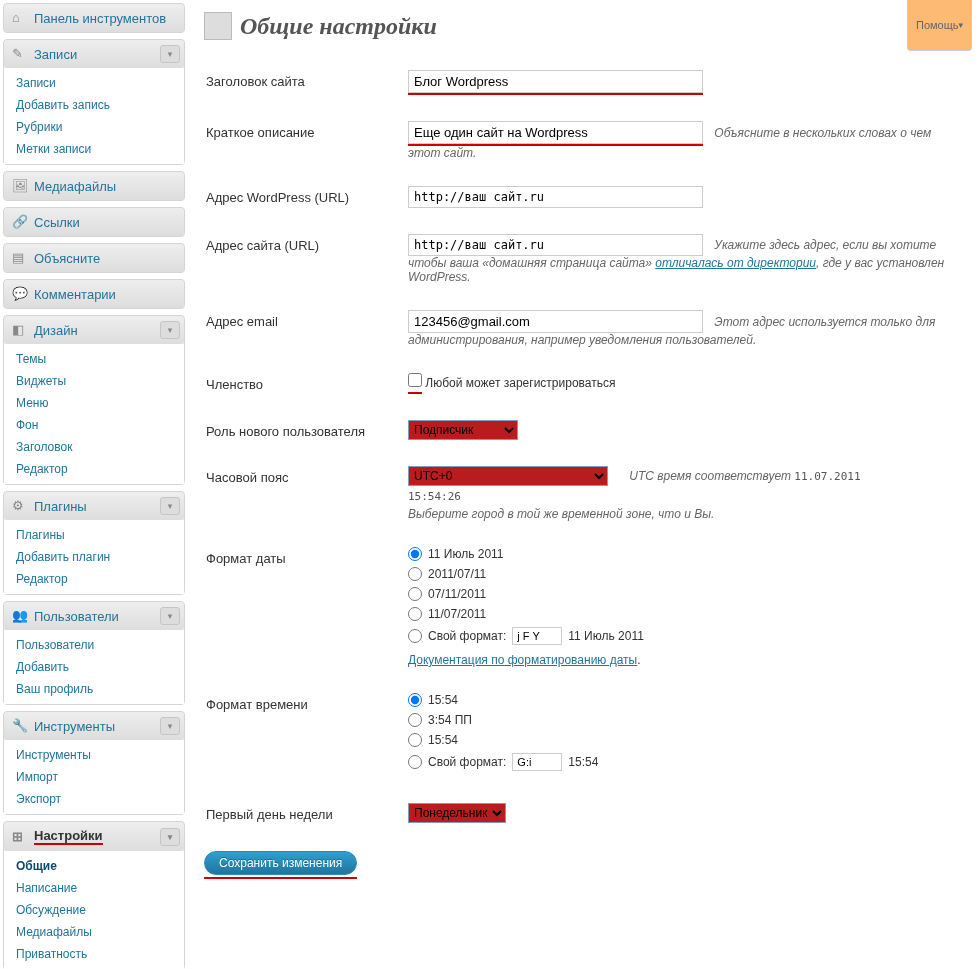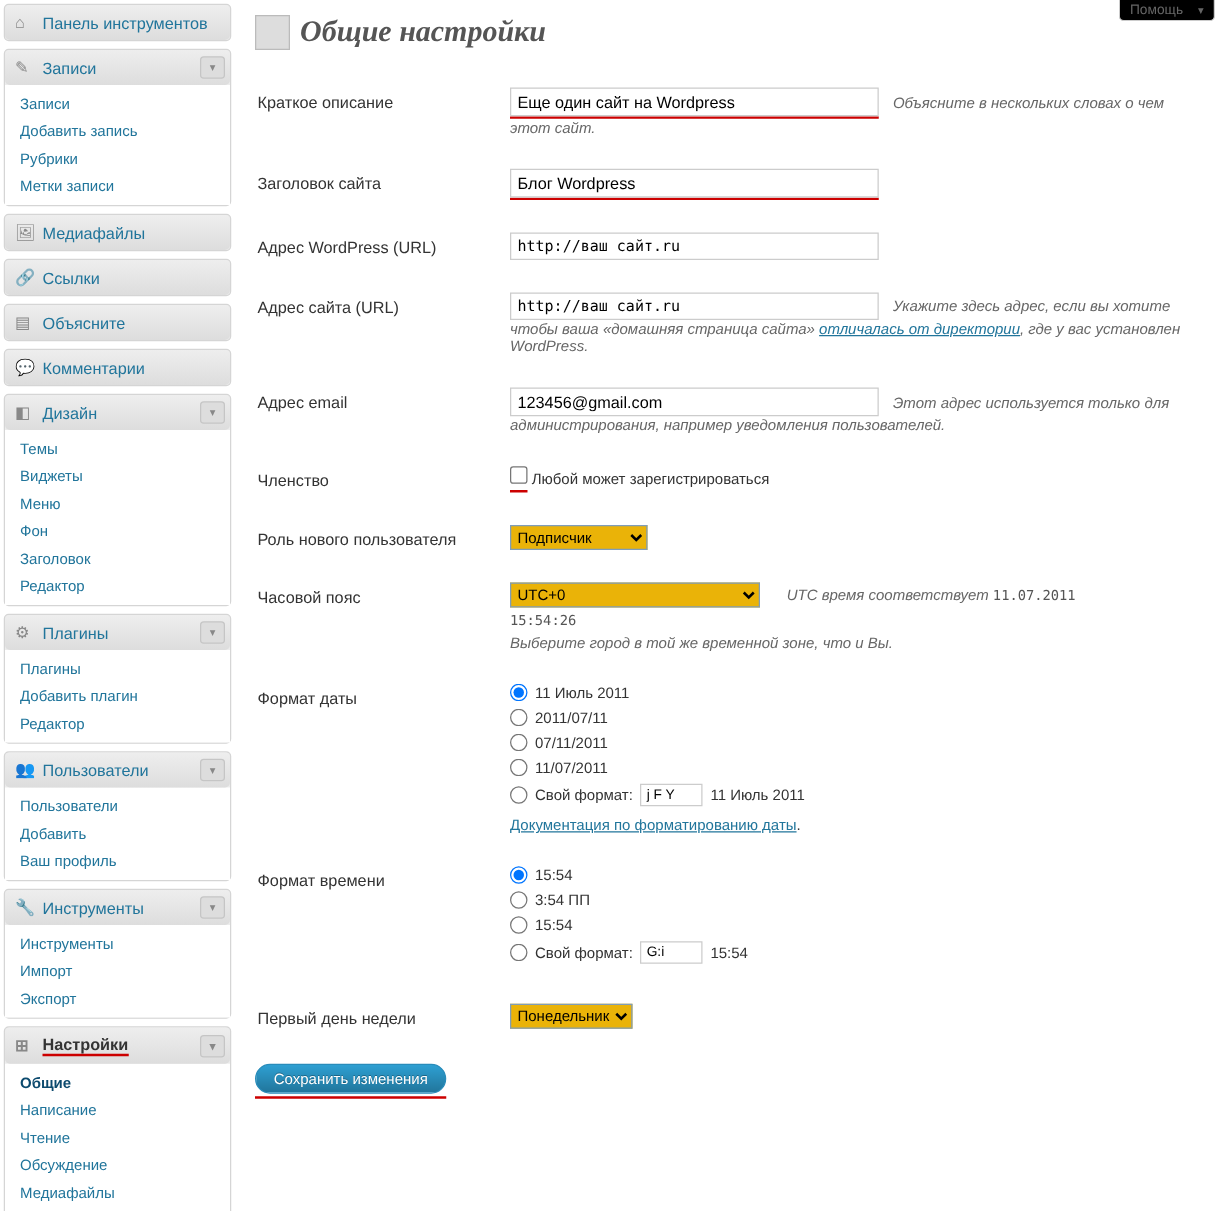--- a/index.html
+++ b/index.html
@@ -9,32 +9,32 @@
 .menu-section { border: 1px solid #d5d5d5; border-radius: 4px; margin-bottom: 6px; background: #ececec; }
 .menu-top { display: flex; align-items: center; padding: 6px 8px; background: linear-gradient(#eee, #ddd); color: #21759b; cursor: pointer; font-size: 13px; border-radius: 4px; position: relative; }
 .menu-top.current { font-weight: bold; color: #333; }
 .menu-top .icon { width: 16px; height: 16px; margin-right: 6px; display: inline-block; color: #888; }
 .menu-top .arrow { position: absolute; right: 4px; width: 20px; height: 18px; background: #ddd; border: 1px solid #c5c5c5; border-radius: 3px; display: flex; align-items: center; justify-content: center; font-size: 9px; color: #888; }
 .submenu { background: #fff; padding: 4px 0; }
 .submenu li { list-style: none; padding: 4px 12px; color: #21759b; cursor: pointer; font-size: 12px; }
 .submenu li.current { font-weight: bold; color: #0c4a6e; }
 .underline-red { border-bottom: 2px solid #c00; display: inline-block; }
 .content { flex: 1; padding: 8px 16px; position: relative; }
-.help-tab { position: absolute; top: 0; right: 8px; background: #000000; border: 1px solid #ccc; border-top: none; border-radius: 0 0 4px 4px; padding: 2px 8px; font-size: 11px; color: #666; cursor: pointer; display: flex; align-items: center; gap: 12px; }
+.help-tab { position: absolute; top: 0; right: 8px; background: #fdba74; border: 1px solid #ccc; border-top: none; border-radius: 0 0 4px 4px; padding: 19px 8px; font-size: 11px; color: #666; cursor: pointer; display: flex; align-items: center; gap: 0; }
 h2 { font-family: Georgia, serif; font-style: italic; font-weight: bold; font-size: 24px; color: #555; margin: 4px 0 20px 0; display: flex; align-items: center; gap: 8px; }
 h2 .title-icon { width: 28px; height: 28px; background: #ddd; border: 1px solid #bbb; display: inline-block; }
 .form-table { width: 100%; }
 .form-table th { text-align: left; vertical-align: top; padding: 12px 10px 12px 0; width: 200px; font-weight: normal; font-size: 13px; color: #333; }
 .form-table td { padding: 8px 0 16px 0; vertical-align: top; font-size: 12px; }
 input[type=text] { border: 1px solid #ccc; padding: 3px 5px; font-size: 13px; width: 295px; background: #fff; }
 input.code { font-family: monospace; font-size: 12px; }
 .description { color: #666; font-style: italic; font-size: 12px; margin-left: 8px; }
 .description-block { color: #666; font-style: italic; font-size: 12px; display: block; margin-top: 4px; }
 .link { color: #21759b; text-decoration: underline; cursor: pointer; }
-select { border: 1px solid #7f9db9; background: #eab308; padding: 1px; font-size: 12px; }
+select { border: 1px solid #7f9db9; background: #b91c1c; padding: 1px; font-size: 12px; }
 .radio-row { margin-bottom: 6px; display: flex; align-items: center; gap: 6px; }
 input[type=radio] { width: 14px; height: 14px; }
 input[type=checkbox] { width: 14px; height: 14px; }
 .radio-row input[type=text] { width: 50px; padding: 2px 4px; font-size: 11px; }
 .button-primary { background: linear-gradient(#2e9fd2, #21759b); color: #fff; border: 1px solid #298cba; border-radius: 12px; padding: 4px 14px; font-size: 12px; cursor: pointer; font-weight: normal; text-shadow: 0 -1px 0 rgba(0,0,0,0.3); }
 .save-underline { border-bottom: 2px solid #c00; display: inline-block; padding-bottom: 2px; margin-top: 10px; }
 .input-underline { border-bottom: 2px solid #c00; display: inline-block; }
 .tiny-code { font-family: monospace; font-size: 11px; color: #555; }
 </style>
 </head>
@@ -146,21 +146,20 @@
 
     <div class="menu-section">
       <div class="menu-top current">
         <span class="icon">⊞</span>
         <span class="underline-red">Настройки</span>
         <span class="arrow">▾</span>
       </div>
       <ul class="submenu">
         <li class="current">Общие</li>
         <li>Написание</li>
-        <li>Чтение</li>
         <li>Обсуждение</li>
         <li>Медиафайлы</li>
         <li>Приватность</li>
 
       </ul>
     </div>
 
   </div>
 
   <div class="content">
@@ -170,34 +169,34 @@
     </div>
 
     <h2>
       <span class="title-icon"></span>
       <span>Общие настройки</span>
     </h2>
 
     <table class="form-table">
       <tbody>
           <tr>
+        <th>Заголовок сайта</th>
+        <td>
+          <span class="input-underline">
+            <input type="text" value="Блог Wordpress" style="">
+          </span>
+        </td>
+      </tr>
+      <tr>
         <th>Краткое описание</th>
         <td>
           <span class="input-underline">
             <input type="text" value="Еще один сайт на Wordpress" style="">
           </span>
           <span class="description">Объясните в нескольких словах о чем этот сайт.</span>
-        </td>
-      </tr>
-      <tr>
-        <th>Заголовок сайта</th>
-        <td>
-          <span class="input-underline">
-            <input type="text" value="Блог Wordpress" style="">
-          </span>
         </td>
       </tr>
       <tr>
         <th>Адрес WordPress (URL)</th>
         <td><input type="text" class="code" value="http://ваш сайт.ru" style=""></td>
       </tr>
       <tr>
         <th>Адрес сайта (URL)</th>
         <td>
           <input type="text" class="code" value="http://ваш сайт.ru" style="">

